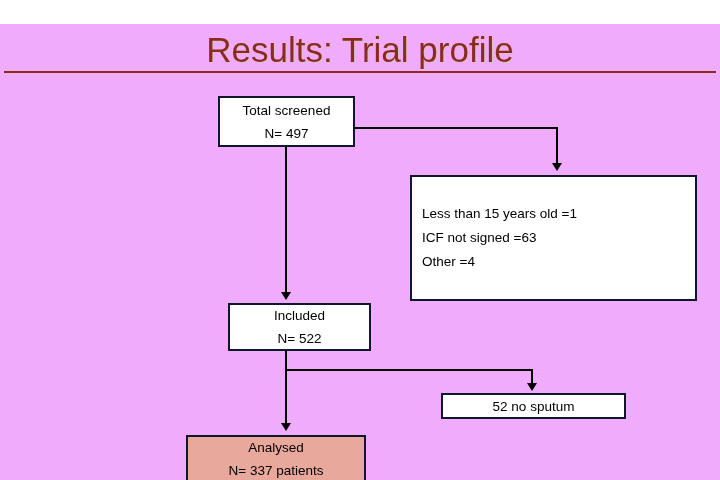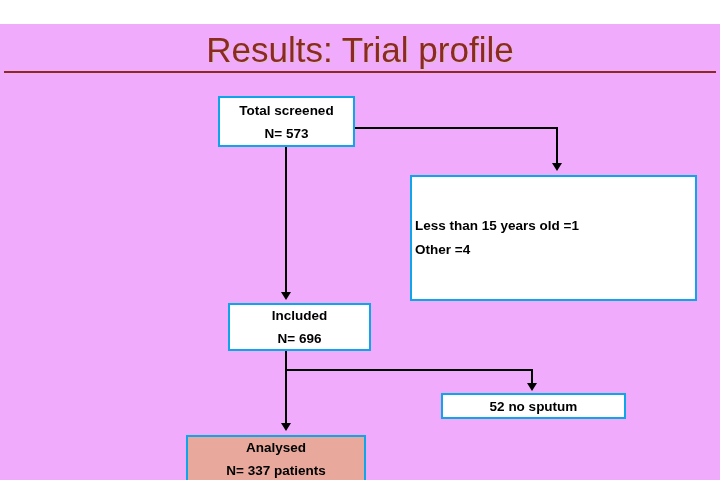--- a/index.html
+++ b/index.html
@@ -38,37 +38,37 @@
     top: 47px;
     width: 712px;
     height: 2px;
     background: #8C2A22;
   }
 
   
   .fbox {
     position: absolute;
     box-sizing: border-box;
-    border: 2px solid #0ea5e9;
+    border: 2px solid #0f172a;
     background: #ffffff;
     color: #000000;
-    font-weight: bold;
+    font-weight: normal;
     font-size: 13.5px;
     line-height: 23px;
     display: flex;
     flex-direction: column;
     justify-content: center;
     align-items: center;
     text-align: center;
     white-space: nowrap;
   }
   .fbox.left-align {
     align-items: flex-start;
     text-align: left;
-    padding-left: 3px;
+    padding-left: 10px;
     justify-content: center;
   }
 
   #box-total     { left: 218px; top: 72px;  width: 137px; height: 51px; }
   #box-excluded  { left: 410px; top: 151px; width: 287px; height: 126px;
                    font-size: 13.5px; line-height: 24px; }
   #box-included  { left: 228px; top: 279px; width: 143px; height: 48px; }
   #box-nosputum  { left: 441px; top: 369px; width: 185px; height: 26px;
                    font-size: 13.5px; }
   #box-analysed  { left: 186px; top: 411px; width: 180px; height: 48px;
@@ -118,38 +118,39 @@
 <body>
 
 <div id="slide">
 
   <div id="slide-title">Results: Trial profile</div>
 
   <div id="title-rule"></div>
 
   <div class="fbox" id="box-total">
     <span class="line">Total screened</span>
-    <span class="line">N= 573</span>
+    <span class="line">N= 497</span>
   </div>
 
   <div class="seg h" id="c1-h"></div>
   <div class="seg v" id="c1-v"></div>
   <div class="arrowhead-down" id="c1-arrow"></div>
 
   <div class="fbox left-align" id="box-excluded">
     <span class="line">Less than 15 years old =1</span>
+    <span class="line">ICF not signed =63</span>
     <span class="line">Other =4</span>
   </div>
 
   <div class="seg v" id="c2-v"></div>
   <div class="arrowhead-down" id="c2-arrow"></div>
 
   <div class="fbox" id="box-included">
     <span class="line">Included</span>
-    <span class="line">N= 696</span>
+    <span class="line">N= 522</span>
   </div>
 
   <div class="seg v" id="c3-v"></div>
   <div class="seg h" id="c3-h"></div>
 
   <div class="seg v" id="c4-v"></div>
   <div class="arrowhead-down" id="c4-arrow"></div>
 
   <div class="seg v" id="c5-v"></div>
   <div class="arrowhead-down" id="c5-arrow"></div>

